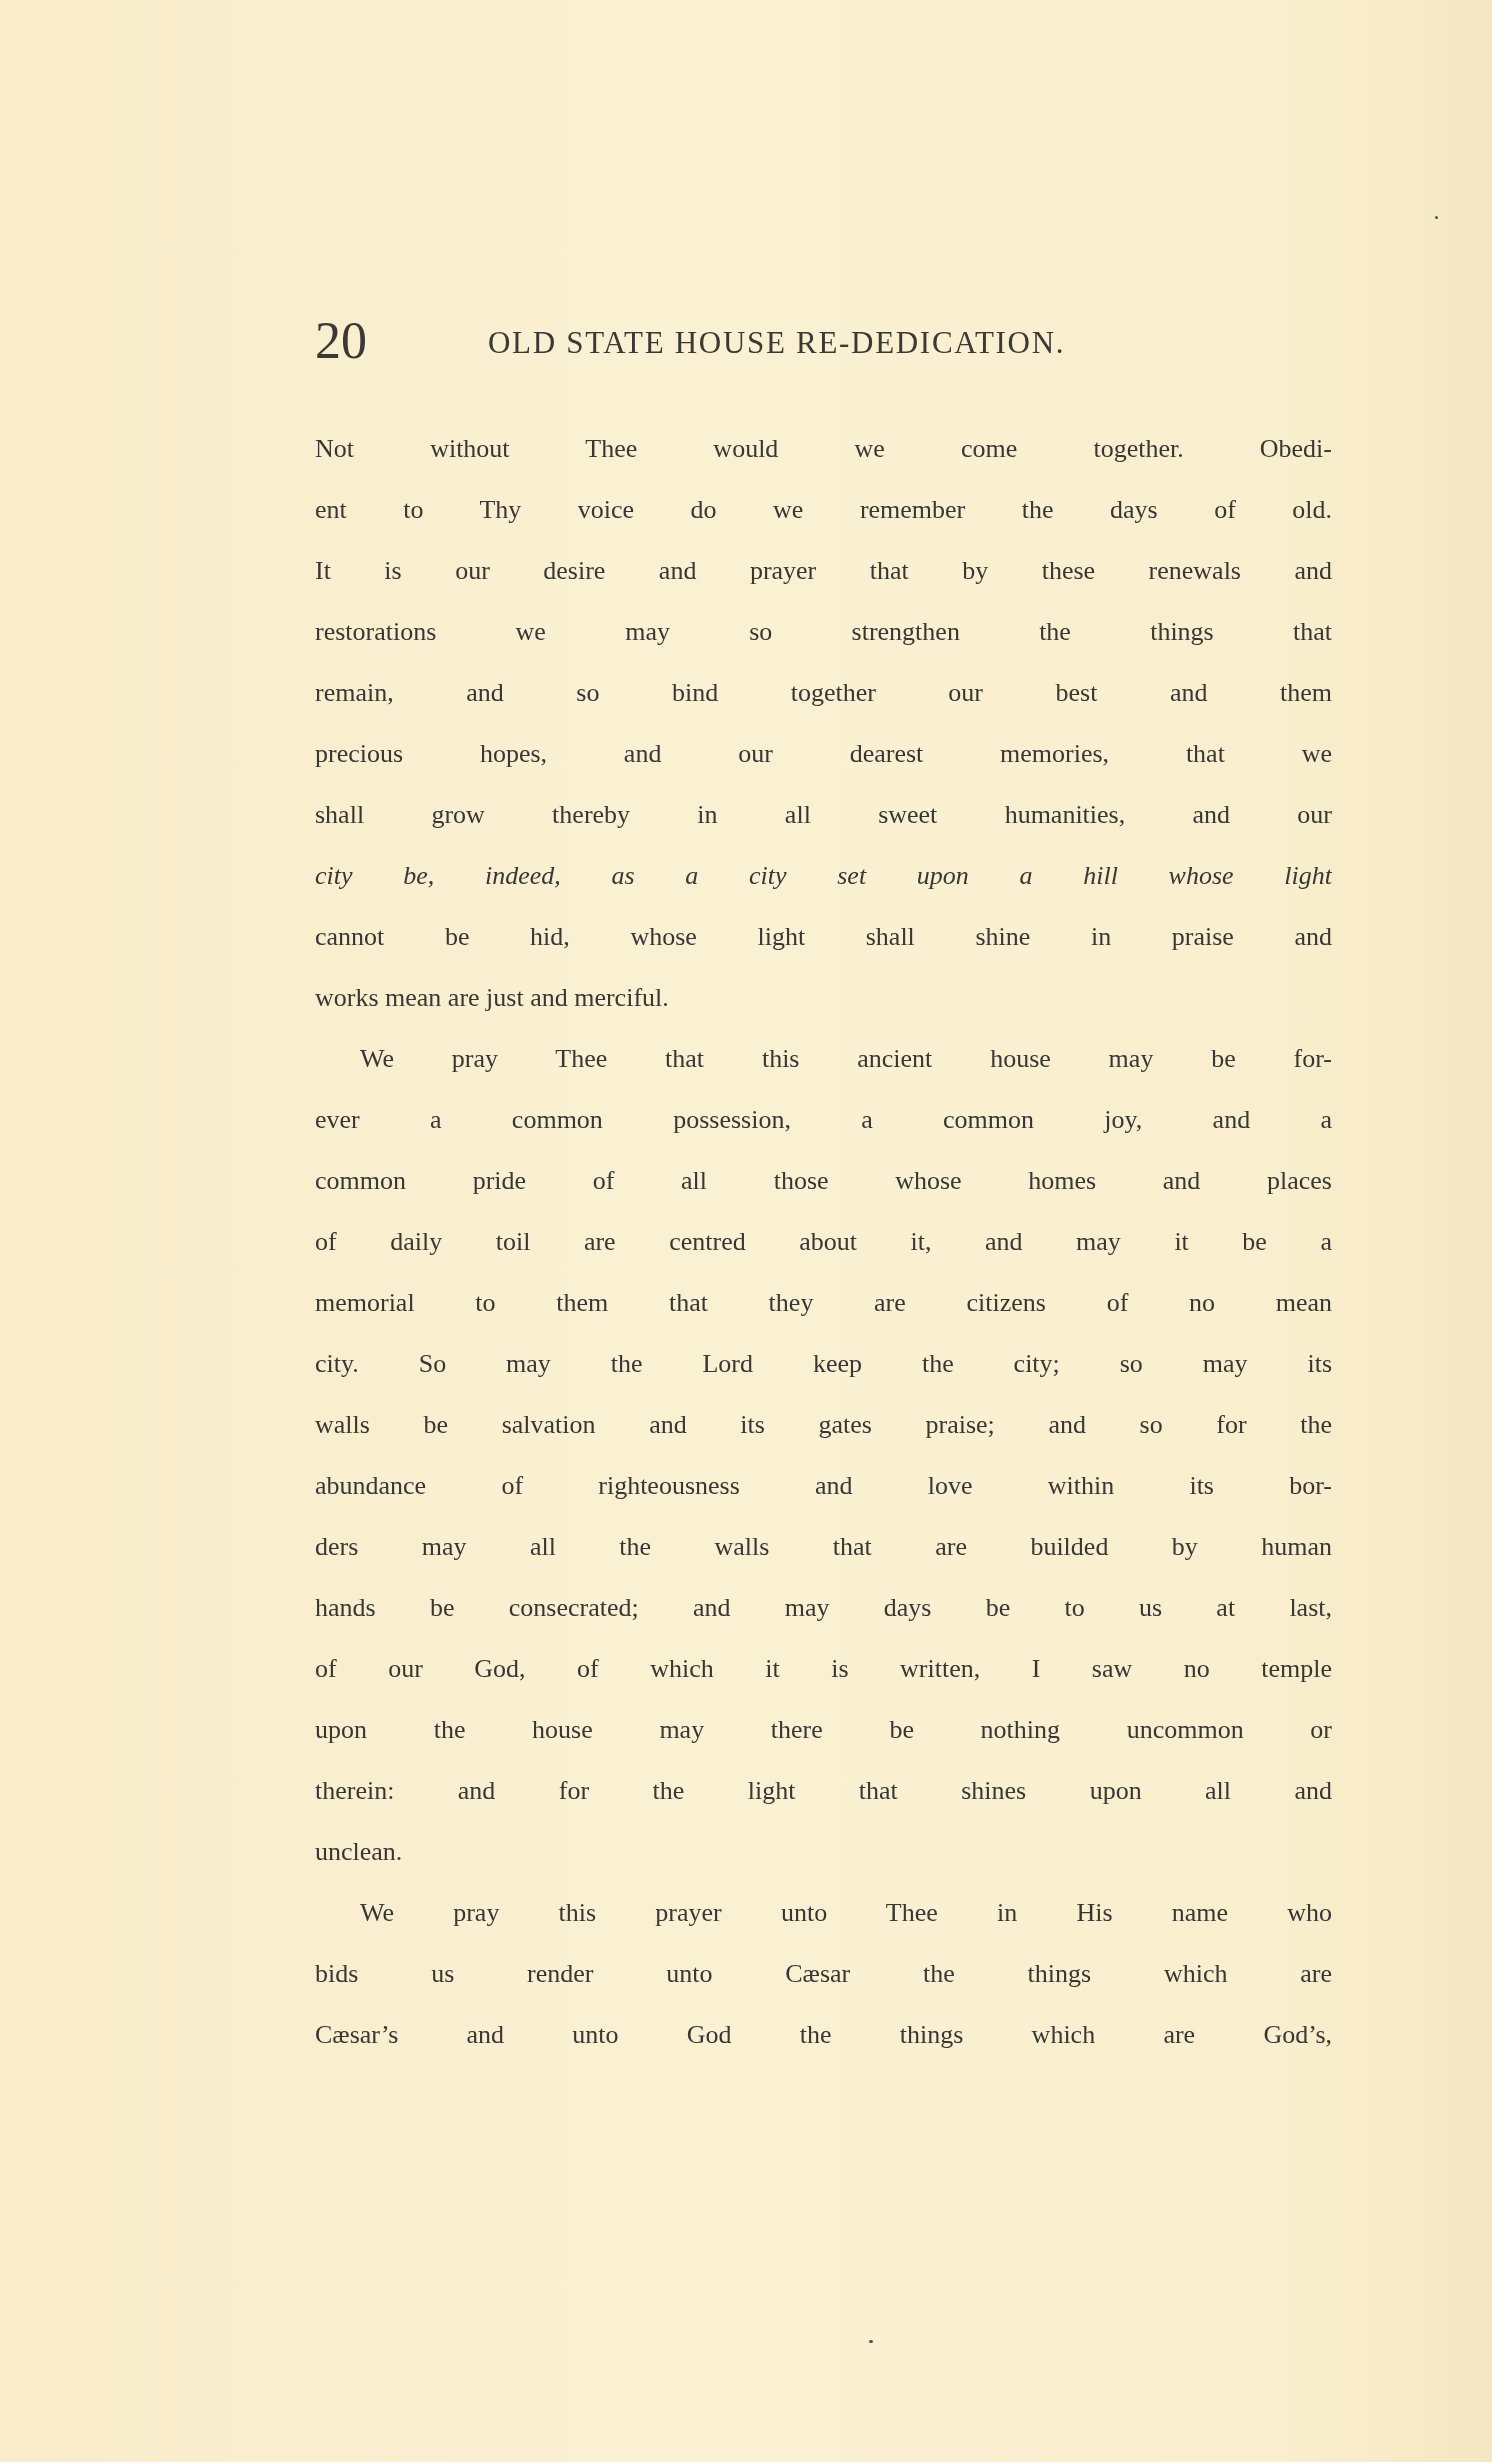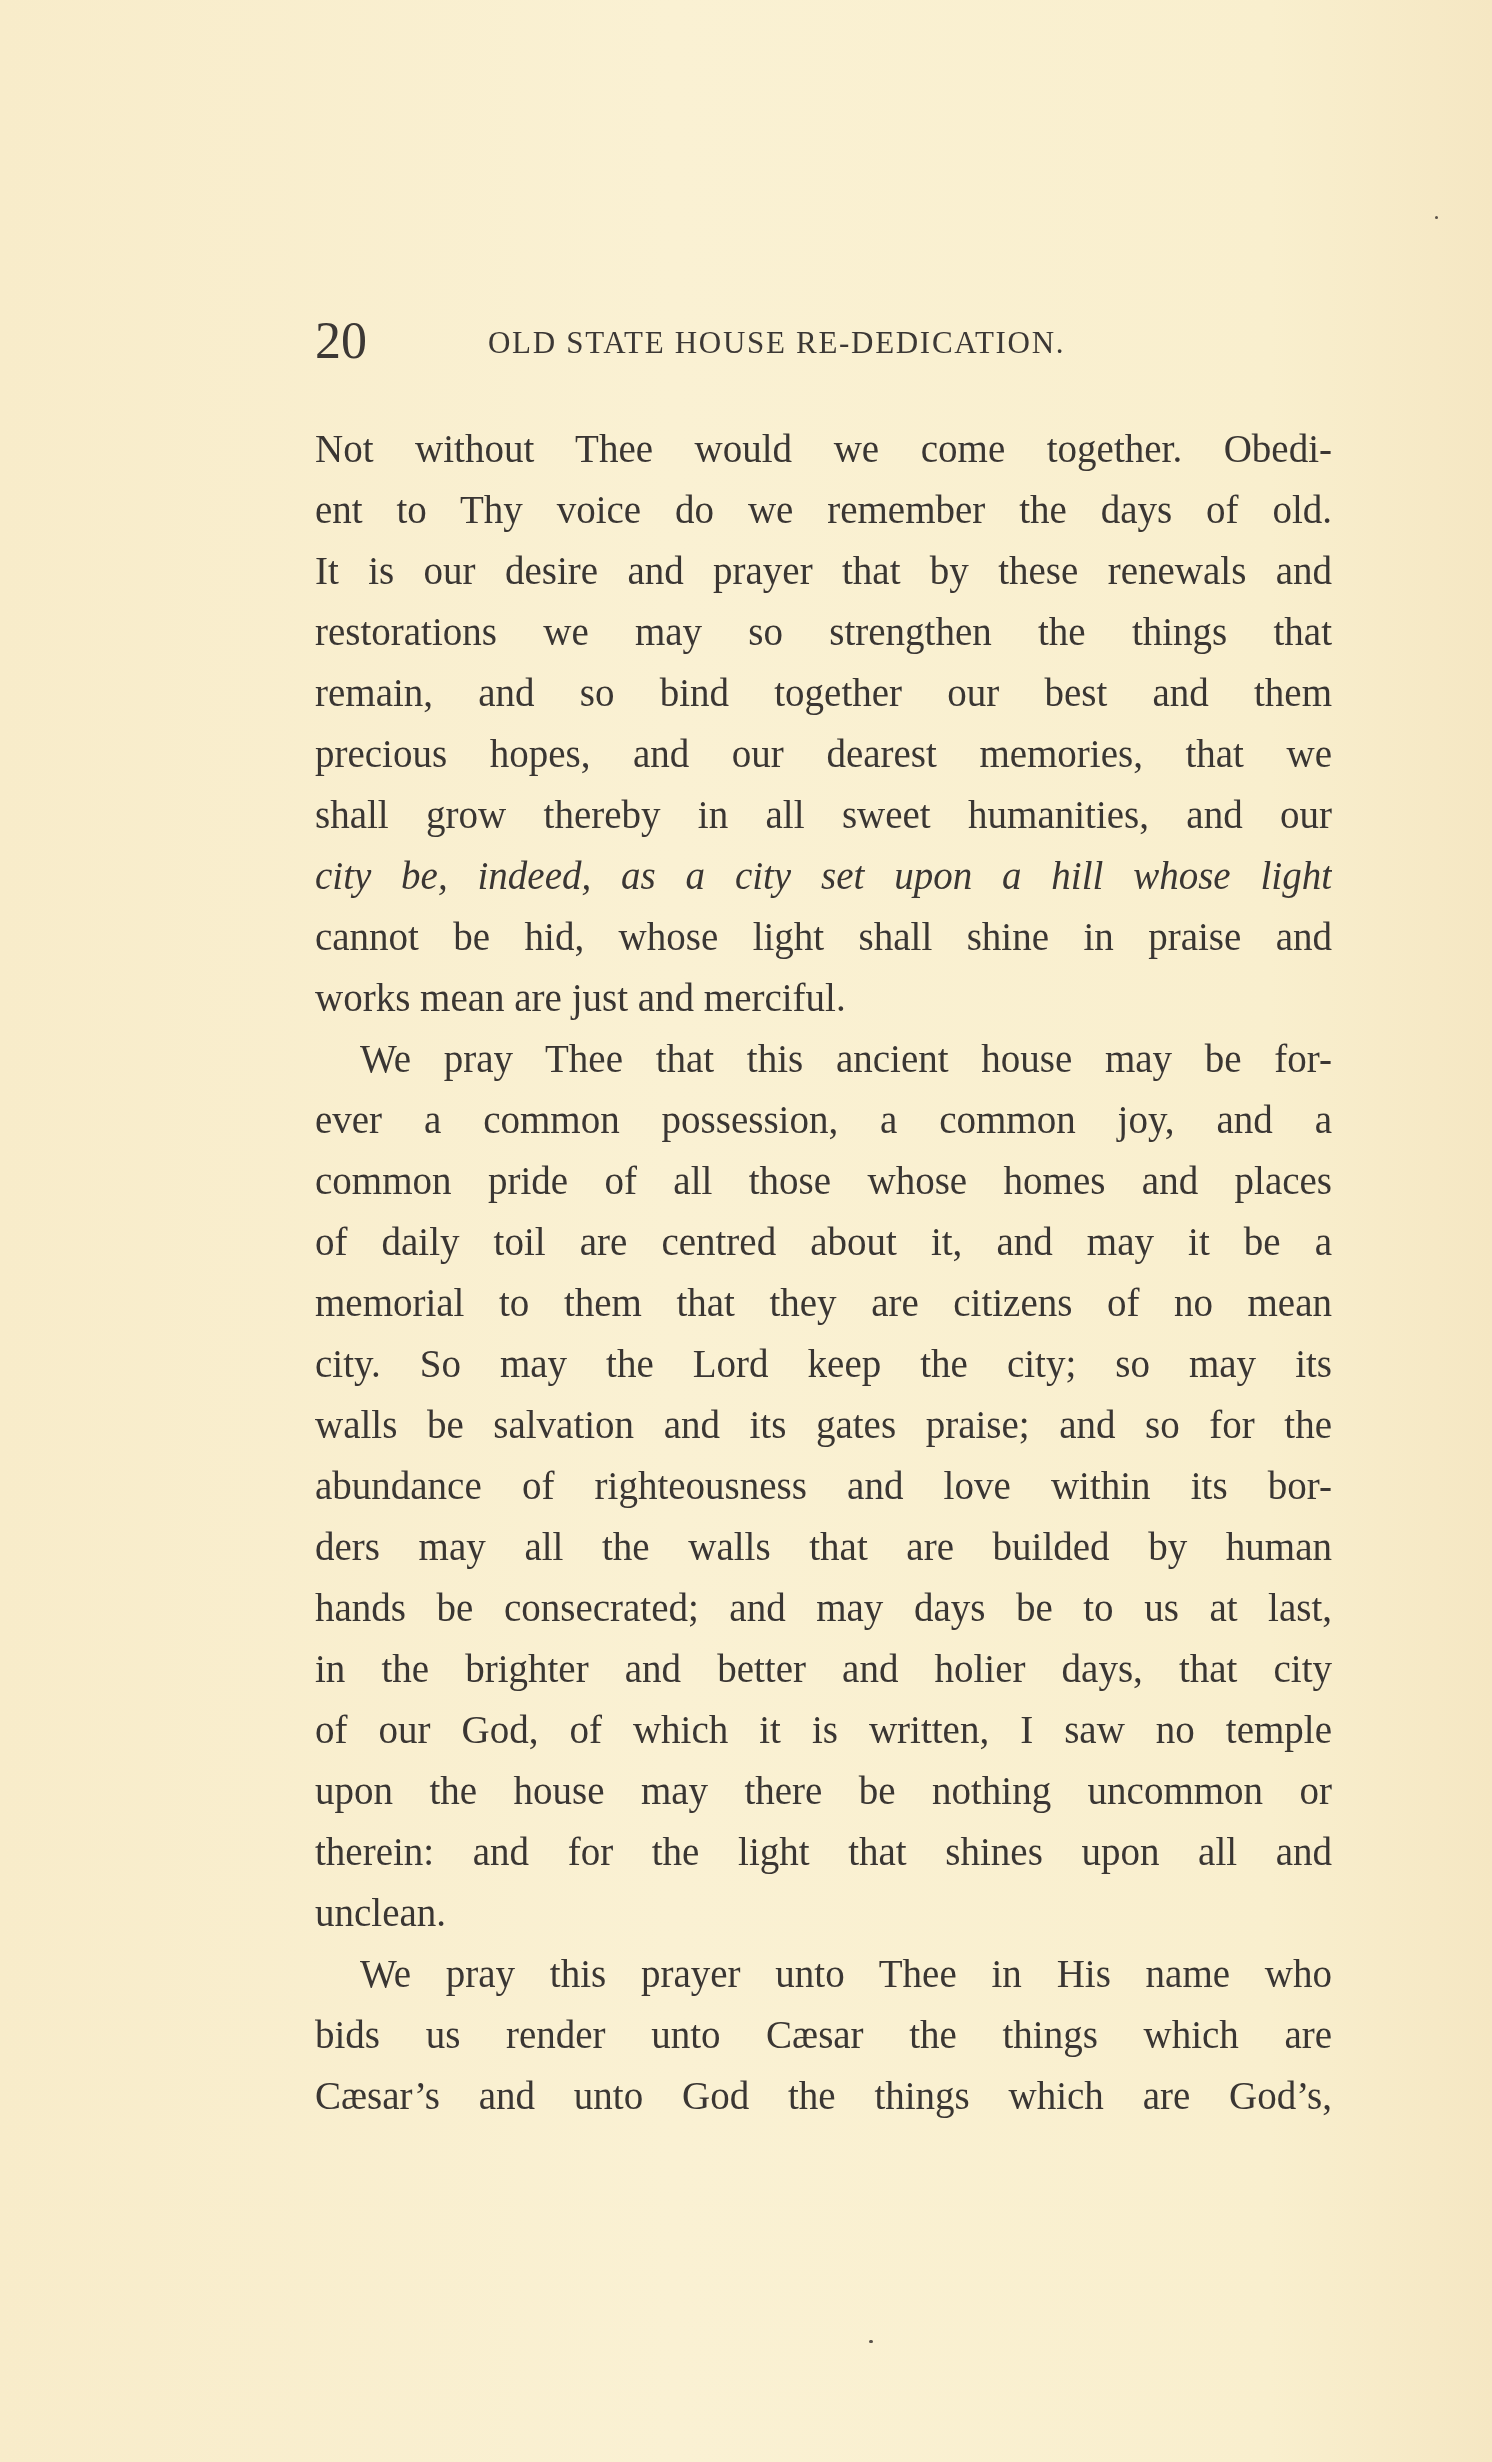--- a/index.html
+++ b/index.html
@@ -25,21 +25,21 @@
     color: #3c3835; white-space: nowrap; font-variant: small-caps;
     text-transform: none;
   }
   .body-text {
     position: absolute; left: 315px; top: 418px; width: 1017px;
   }
   .line {
     display: block;
     height: 61px;
     line-height: 61px;
-    font-size: 39px;
+    font-size: 26px;
     text-align: justify;
     text-align-last: justify;
     white-space: nowrap;
     overflow: visible;
     color: #3a3633;
   }
   .line.last { text-align-last: left; }
   .line.indent { padding-left: 45px; }
   .speck {
     position: absolute; width: 3.5px; height: 2.6px; background: #5a5249; border-radius: 1.7px;
@@ -66,21 +66,20 @@
       <div class="line indent" style="white-space: normal; overflow: hidden;">We pray Thee that this ancient house may be for-</div>
       <div class="line" style="white-space: normal; overflow: hidden;">ever a common possession, a common joy, and a</div>
       <div class="line" style="white-space: normal; overflow: hidden;">common pride of all those whose homes and places</div>
       <div class="line" style="white-space: normal; overflow: hidden;">of daily toil are centred about it, and may it be a</div>
       <div class="line" style="white-space: normal; overflow: hidden;">memorial to them that they are citizens of no mean</div>
       <div class="line" style="white-space: normal; overflow: hidden;">city.  So may the Lord keep the city; so may its</div>
       <div class="line" style="white-space: normal; overflow: hidden;">walls be salvation and its gates praise; and so for the</div>
       <div class="line" style="white-space: normal; overflow: hidden;">abundance of righteousness and love within its bor-</div>
       <div class="line" style="white-space: normal; overflow: hidden;">ders may all the walls that are builded by human</div>
       <div class="line" style="white-space: normal; overflow: hidden;">hands be consecrated; and may days be to us at last,</div>
-      <div class="line" style="white-space: normal; overflow: hidden;">in the brighter and better and holier days, that city</div>
       <div class="line" style="white-space: normal; overflow: hidden;">of our God, of which it is written, I saw no temple</div>
       <div class="line" style="white-space: normal; overflow: hidden;">upon the house may there be nothing uncommon or</div>
       <div class="line" style="white-space: normal; overflow: hidden;">therein: and for the light that shines upon all and</div>
       <div class="line last" style="white-space: normal; overflow: hidden;">unclean.</div>
       <div class="line indent" style="white-space: normal; overflow: hidden;">We pray this prayer unto Thee in His name who</div>
       <div class="line" style="white-space: normal; overflow: hidden;">bids us render unto Cæsar the things which are</div>
       <div class="line" style="white-space: normal; overflow: hidden;">Cæsar’s and unto God the things which are God’s,</div>
     </div>
 
   <div class="speck" style="left:869px; top:2340px;"></div>

